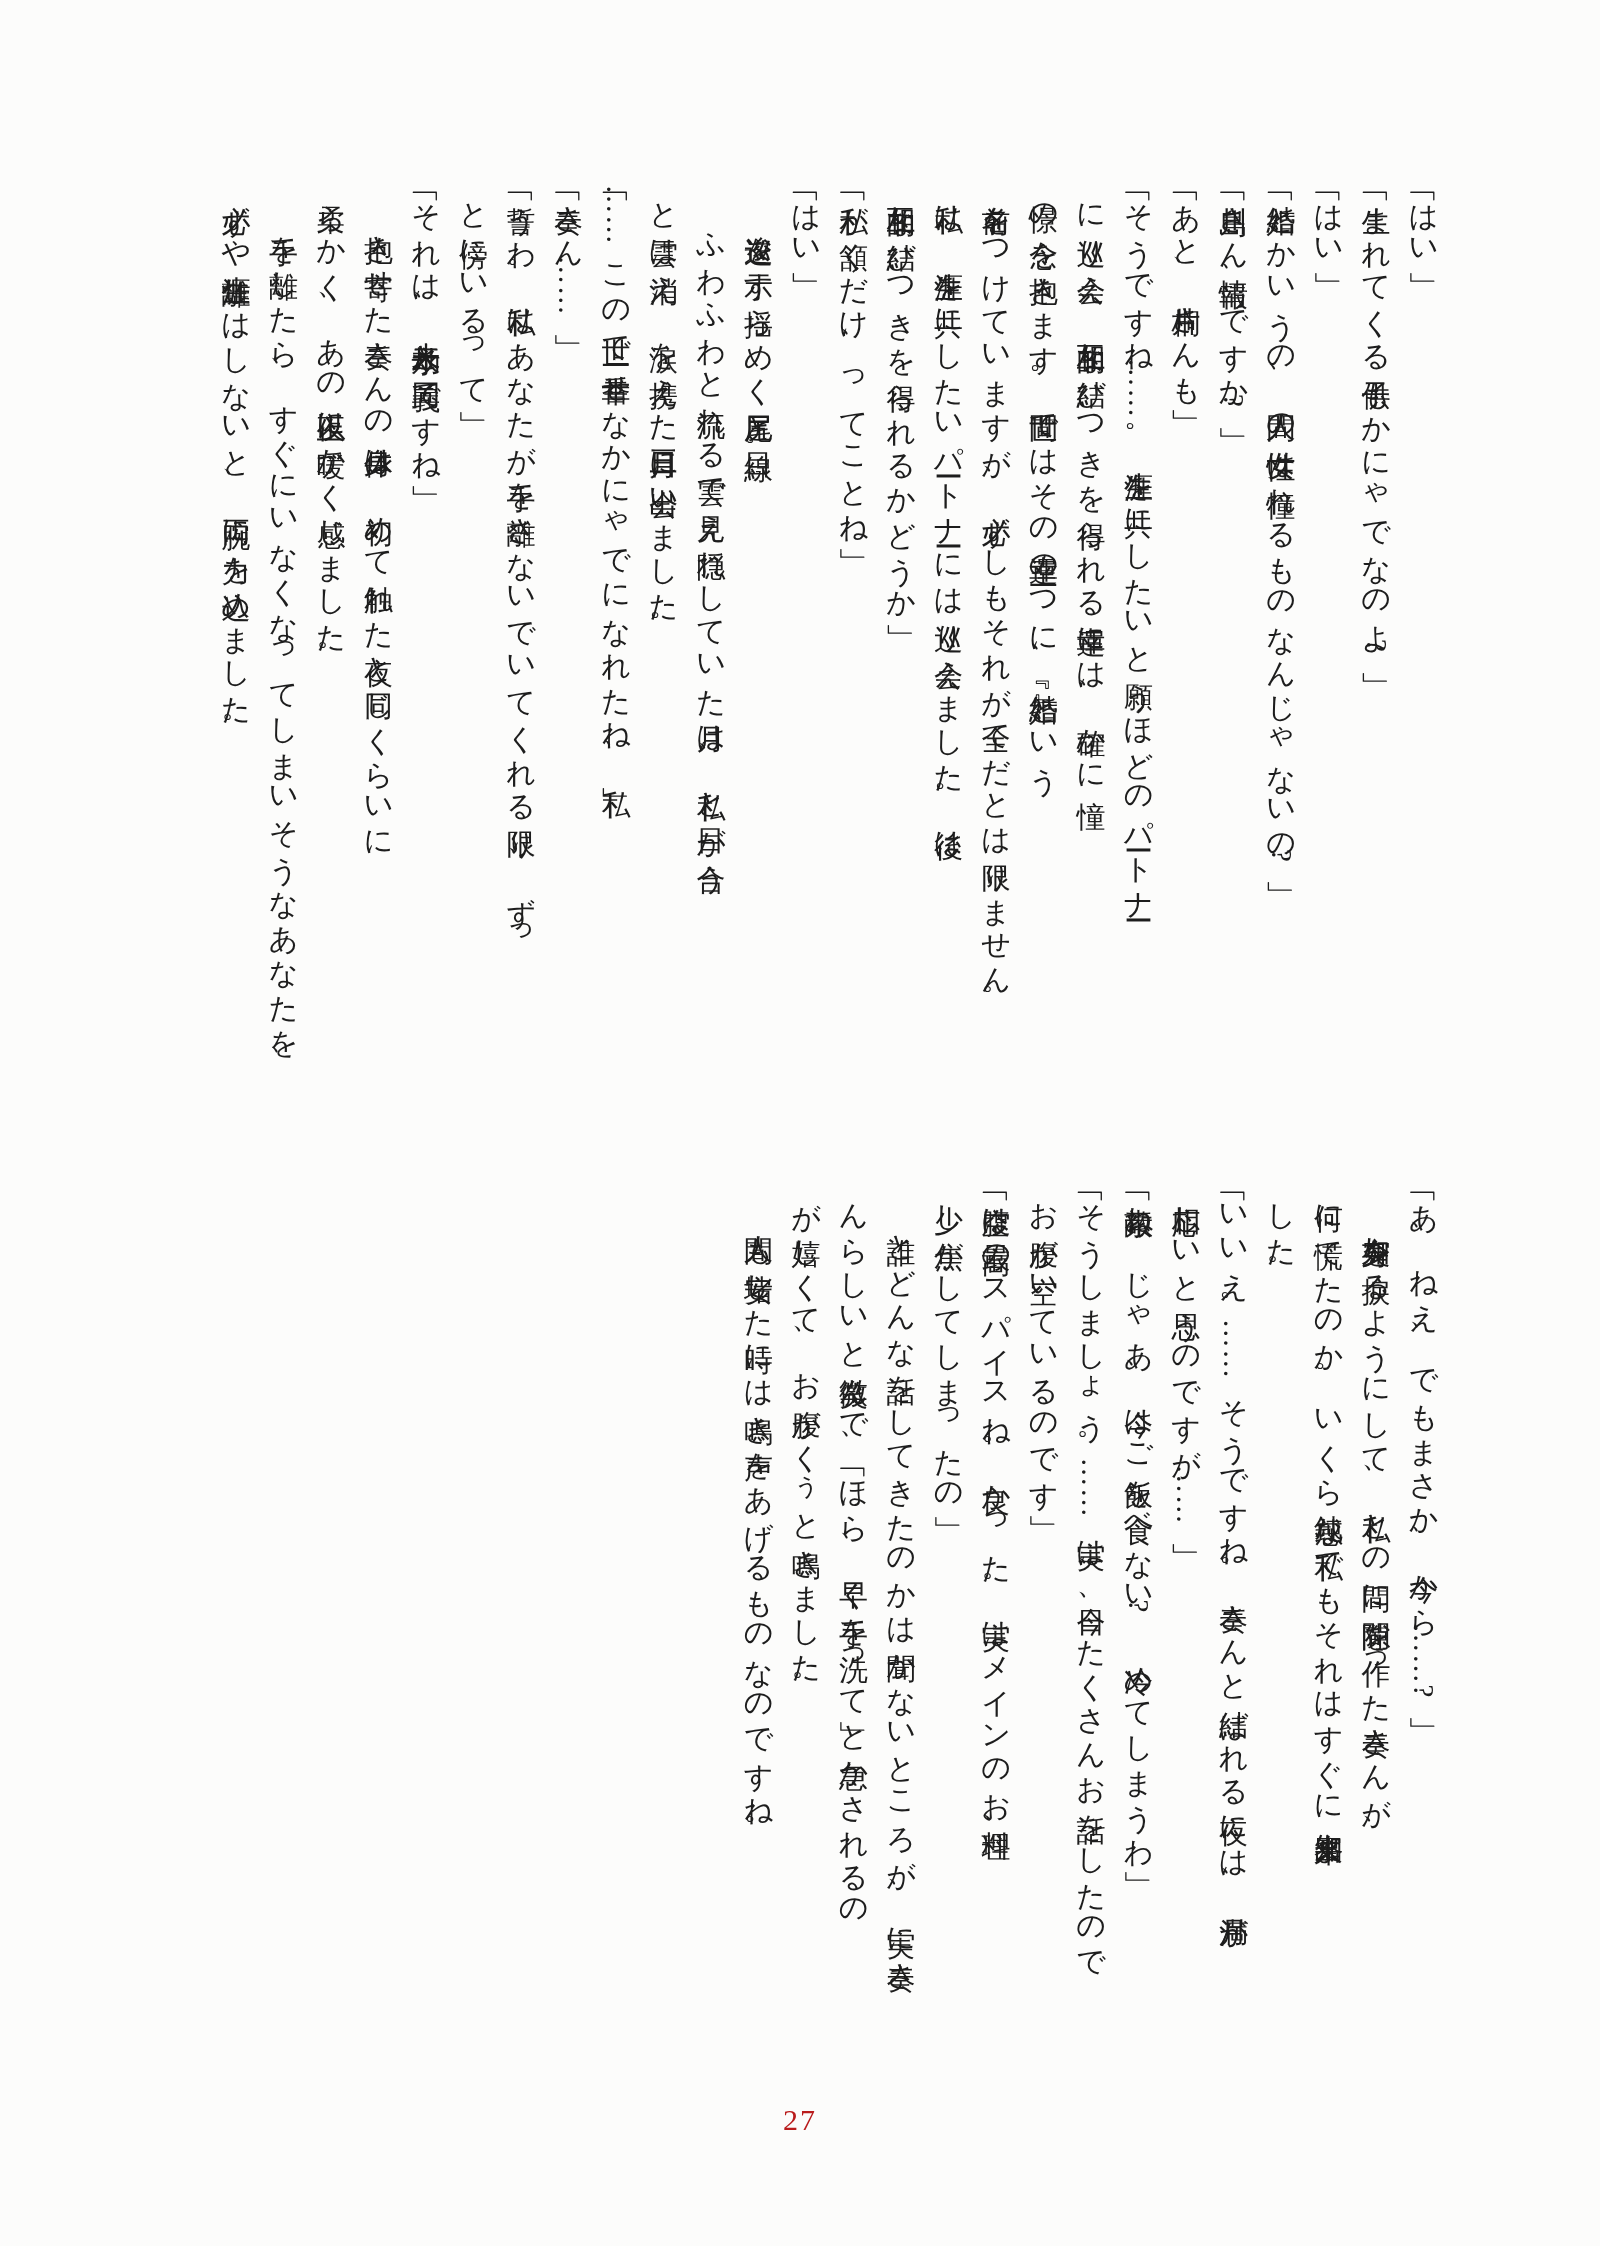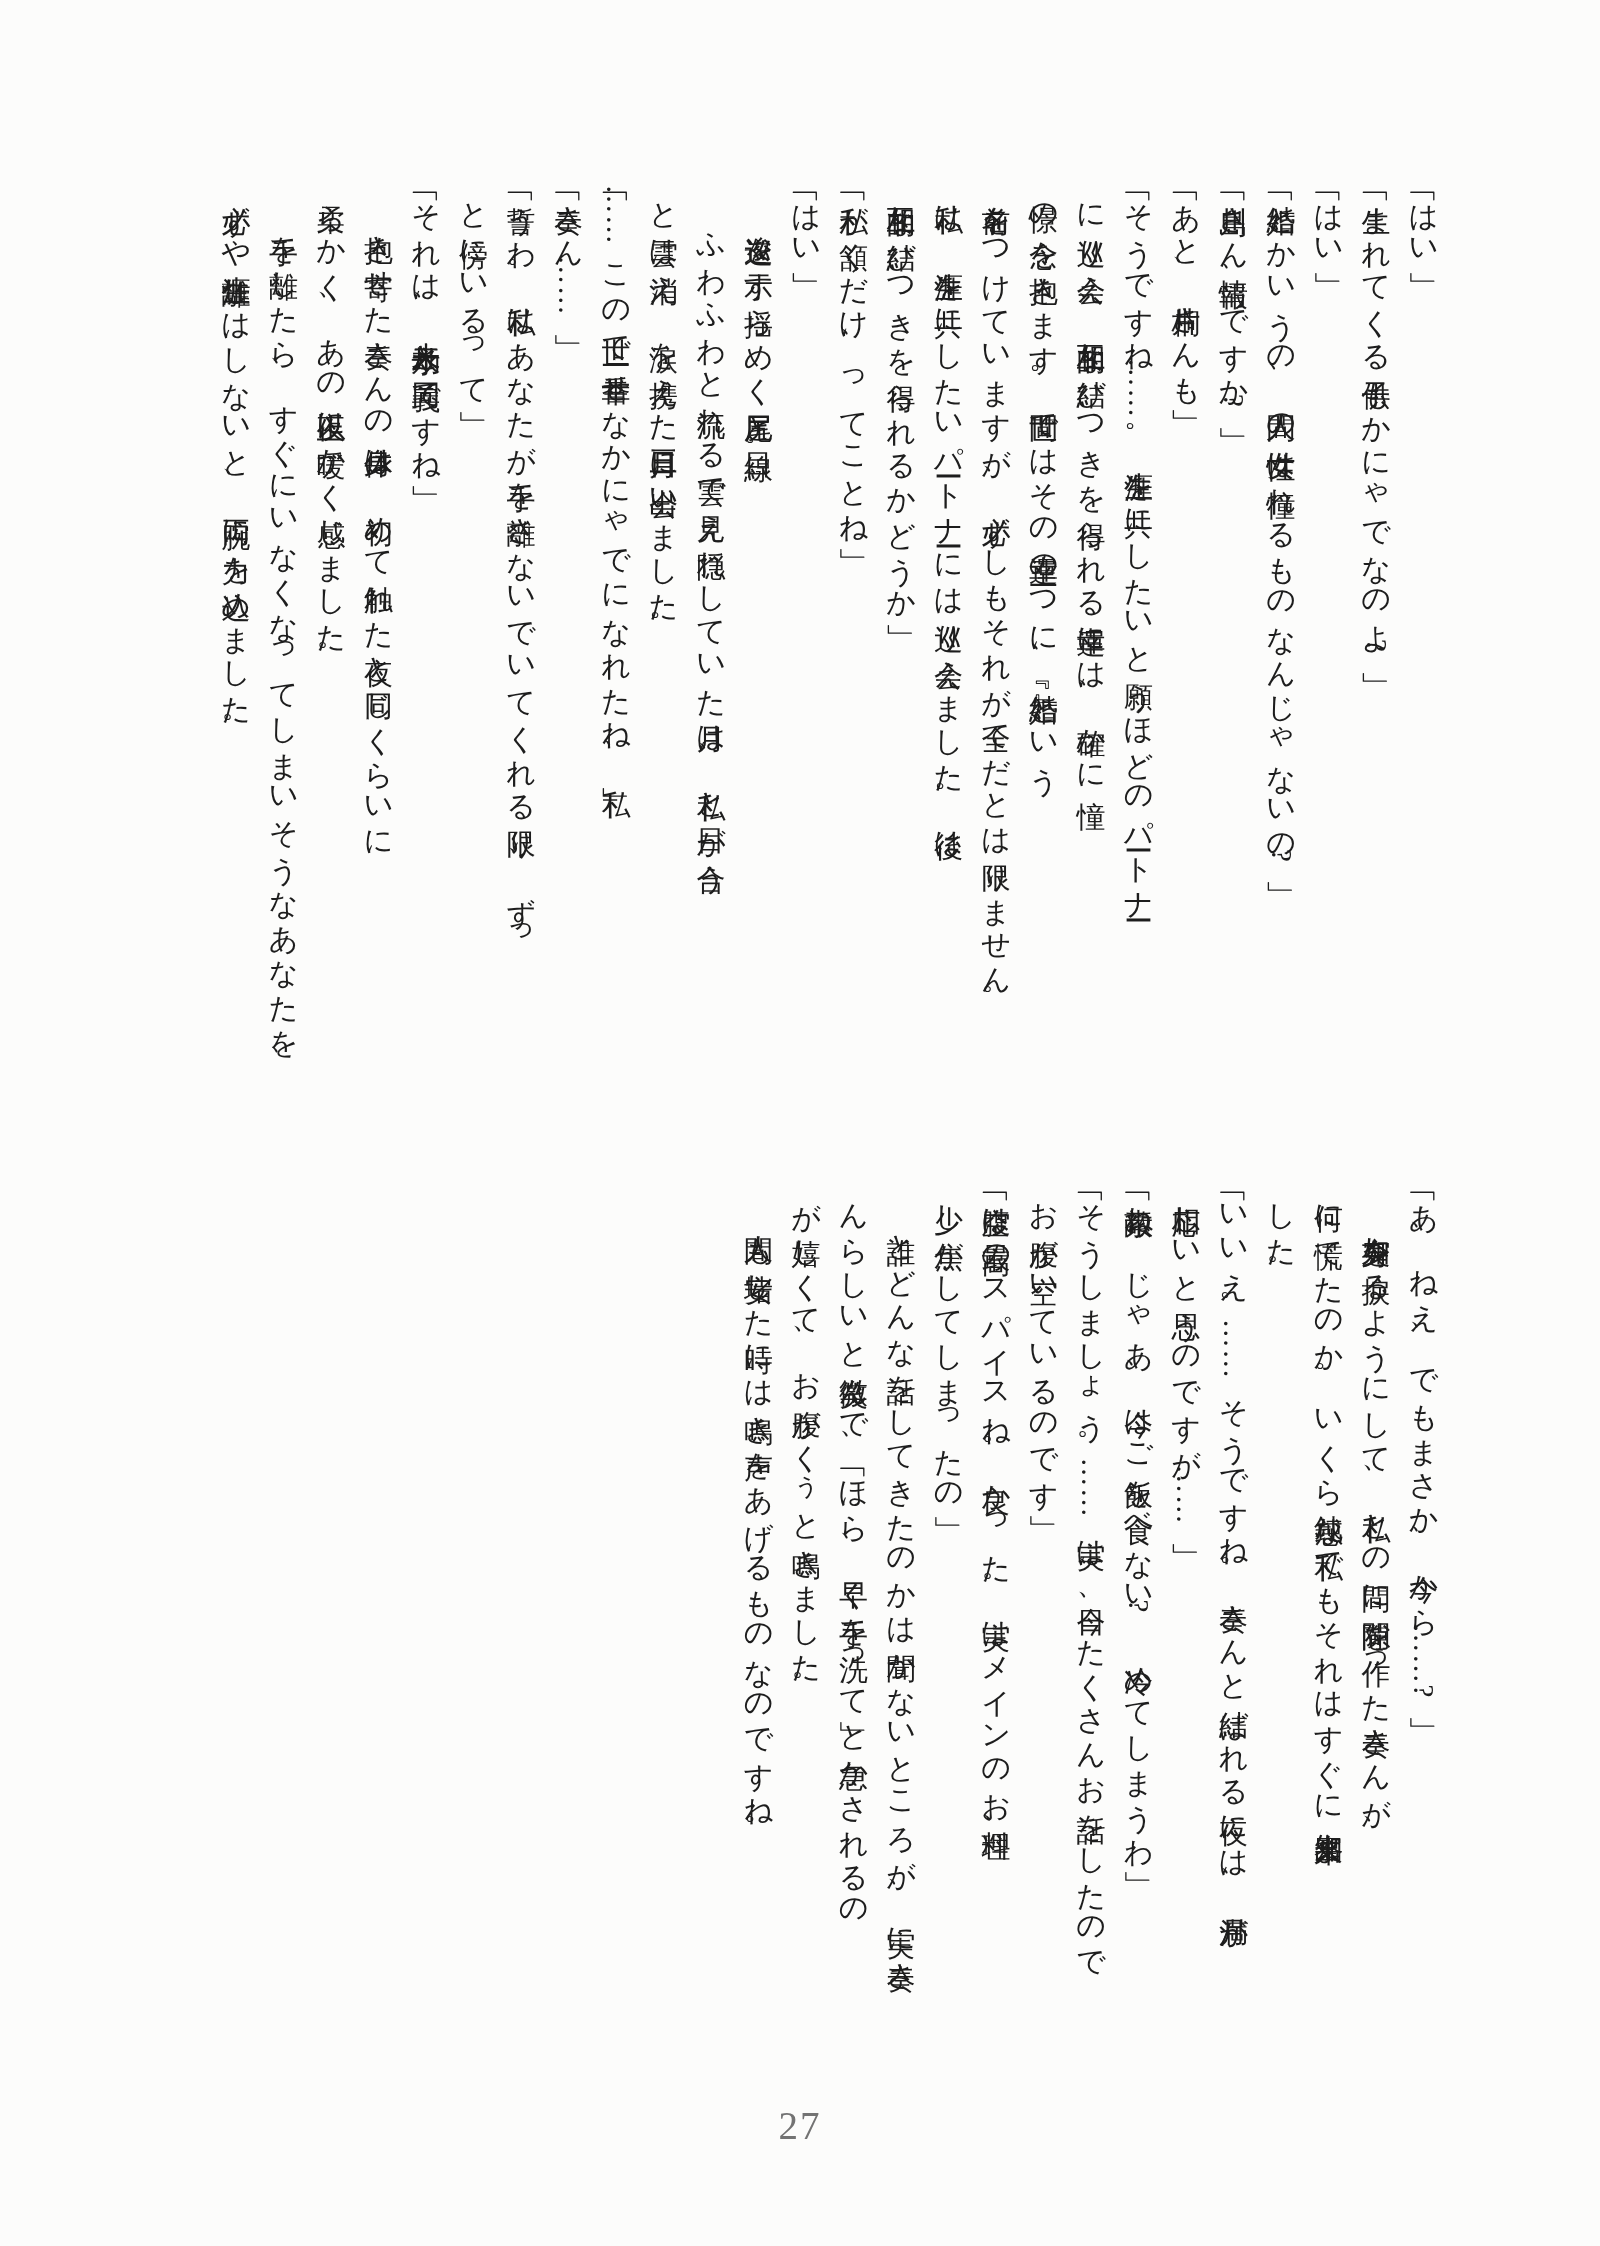--- a/index.html
+++ b/index.html
@@ -43,23 +43,23 @@
     top: 1183px;
     height: 895px;
     width: 713px;
   }
   .page-number {
     position: absolute;
     top: 2103px;
     left: 0;
     width: 100%;
     text-align: center;
-    font-size: 39px;
+    font-size: 30px;
     letter-spacing: 2px;
-    color: #737373;
+    color: #b91c1c;
   }
 </style>
 </head>
 <body>
 
 <div class="page">
 
   <div class="vblock vblock-top">
       <p>「はい」</p>
       <p>「生まれてくる子供もかにゃでなのよ?」</p>

